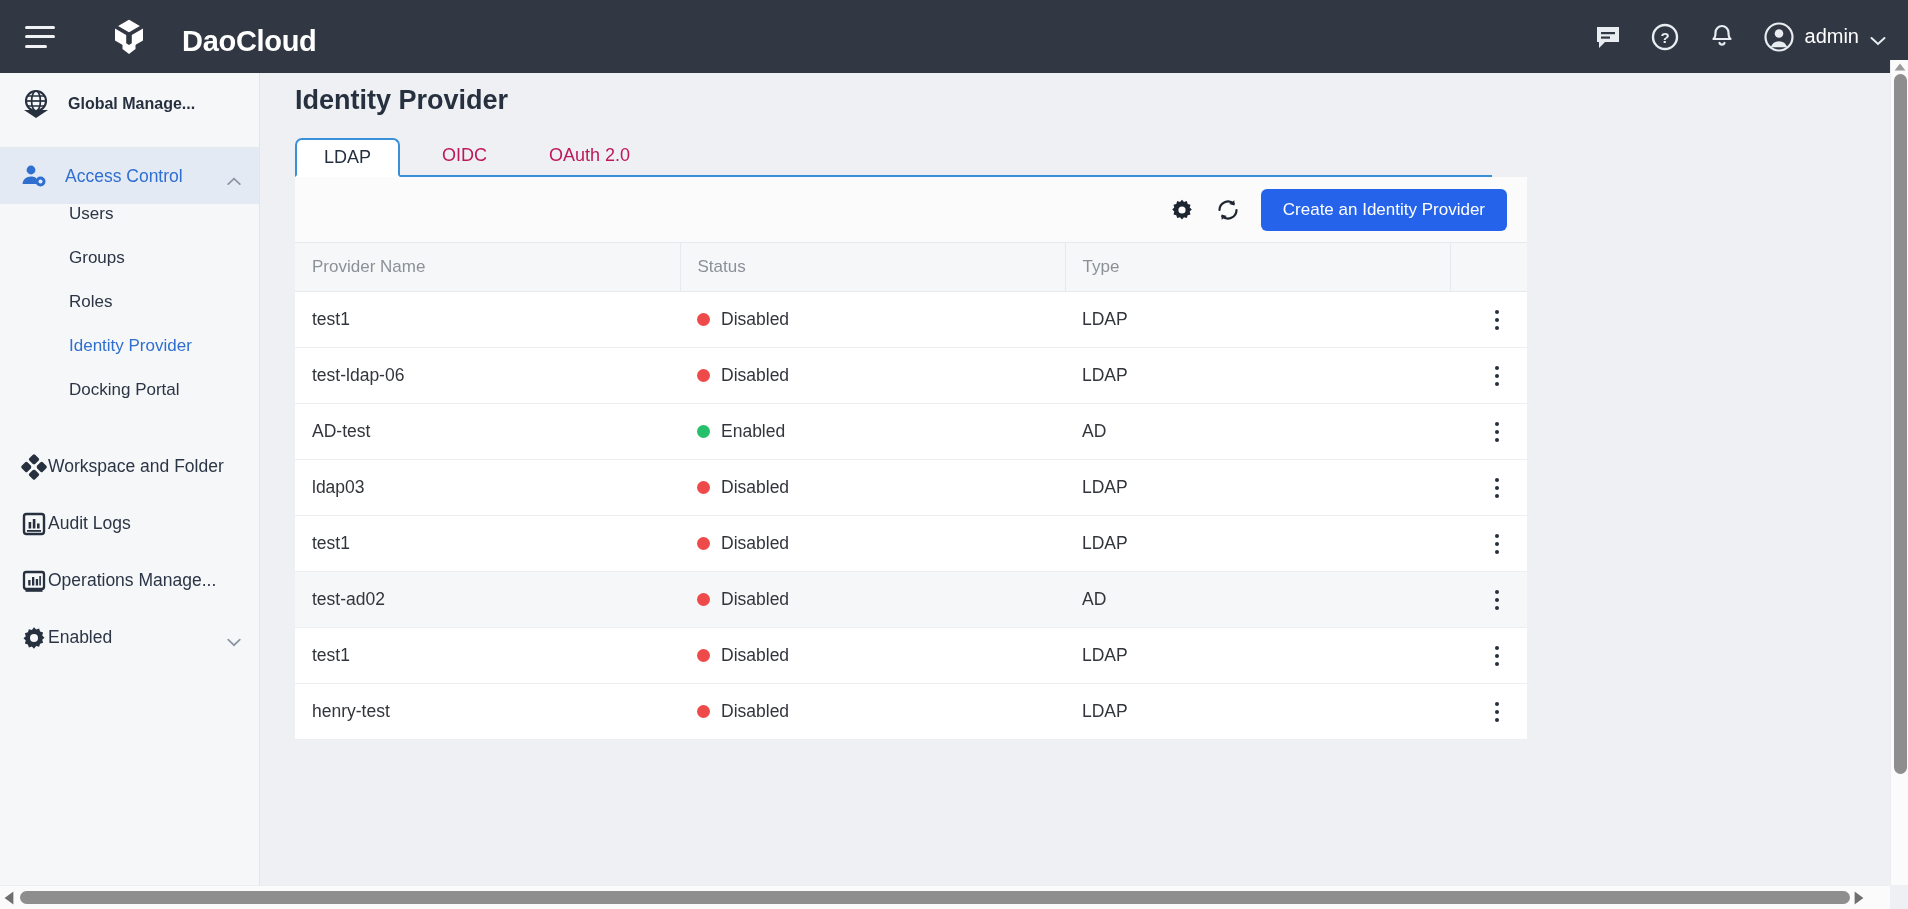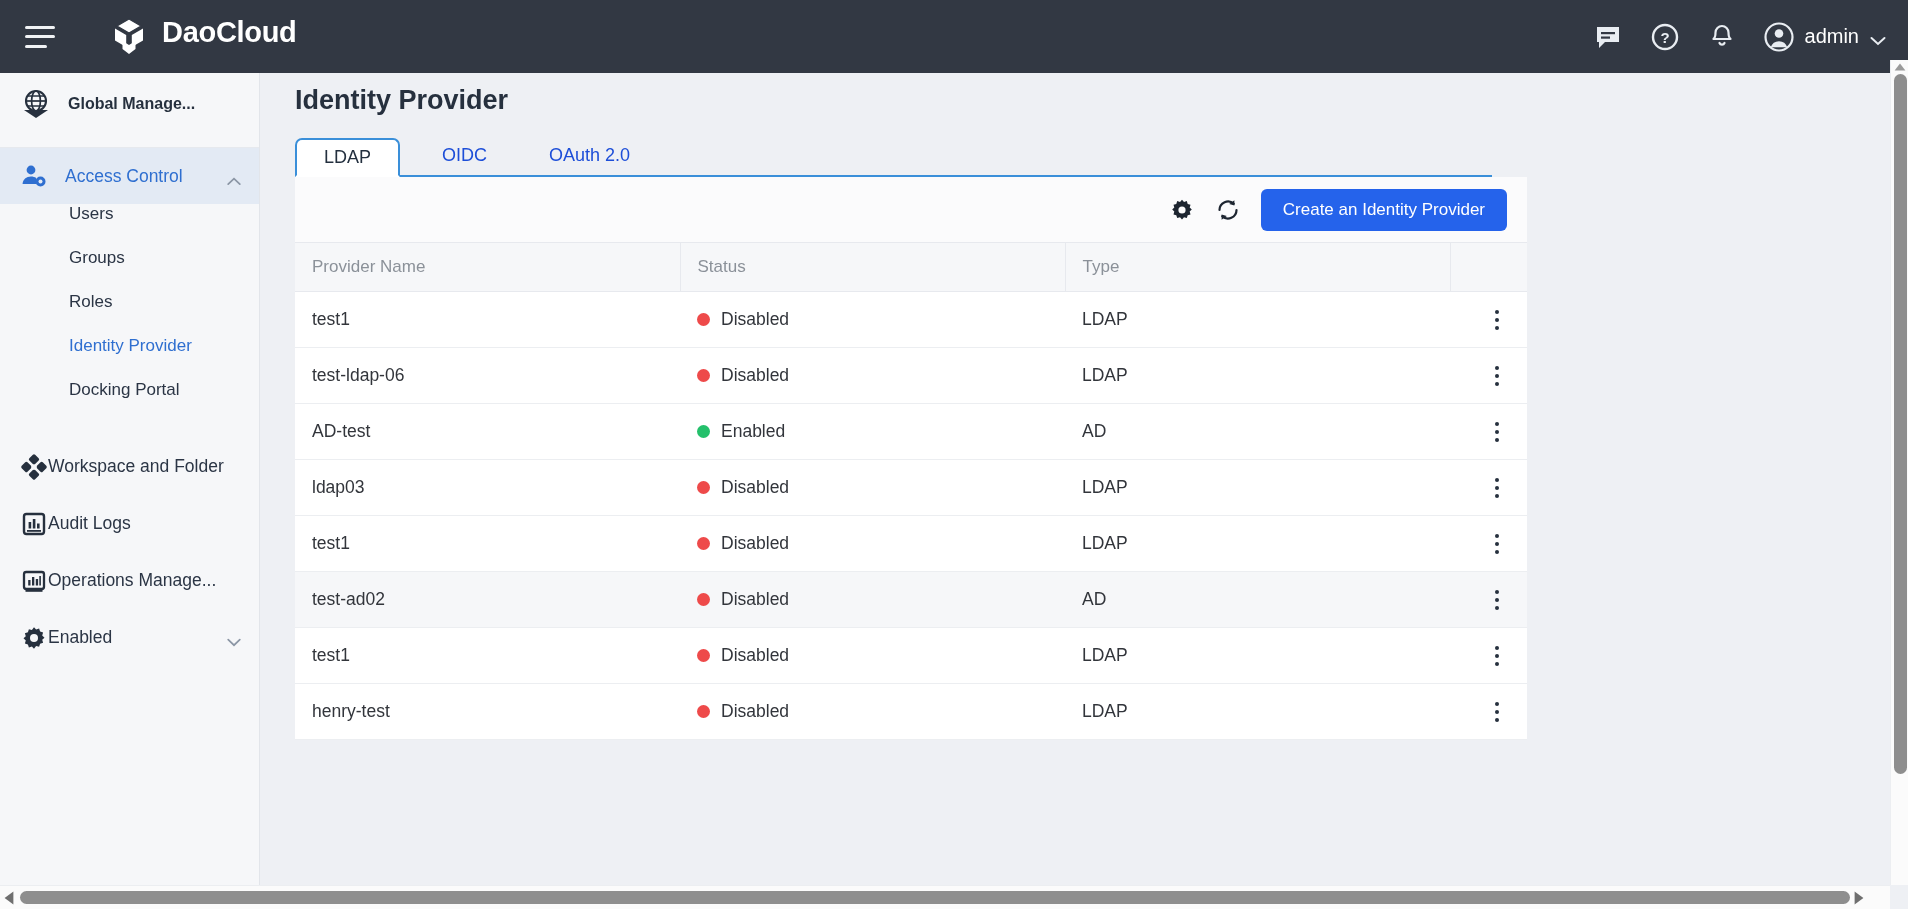--- a/index.html
+++ b/index.html
@@ -22,21 +22,21 @@
     width: 30px; height: 22px;
     margin-left: 25px;
     display: flex; flex-direction: column; justify-content: space-between;
     cursor: pointer;
   }
   .hamburger span { display:block; height: 3px; background: #f0f2f5; border-radius: 2px; }
   .hamburger span:nth-child(1) { width: 30px; }
   .hamburger span:nth-child(2) { width: 30px; }
   .hamburger span:nth-child(3) { width: 22px; }
 
-  .brand { display: flex; align-items: flex-start; margin-left: 53px; }
+  .brand { display: flex; align-items: flex-end; margin-left: 53px; gap: 20px; }
   .brand-logo { width: 42px; height: 42px; }
   .brand-text {
     color: #ffffff; font-size: 29px; font-weight: 700;
     letter-spacing: -0.3px; margin-left: 12px;
   }
 
   .topbar-right {
     margin-left: auto; margin-right: 22px;
     display: flex; align-items: center; gap: 27px;
   }
@@ -108,21 +108,21 @@
   .tabs {
     margin-top: 22px; margin-left: 35px;
     display: flex; align-items: flex-end;
     height: 39px;
     border-bottom: 2px solid #3a8fd9;
     width: 1197px;
     position: relative;
   }
   .tab {
     height: 39px; display: flex; align-items: center; justify-content: center;
-    font-size: 18px; color: #1d4ed8; cursor: pointer;
+    font-size: 18px; color: #be185d; cursor: pointer;
     padding: 0 20px;
   }
   .tab.active {
     background: #ffffff;
     color: #24303f;
     border: 2px solid #3a8fd9;
     border-bottom: 2px solid #ffffff;
     border-radius: 7px 7px 0 0;
     margin-bottom: -2px;
     min-width: 105px;

